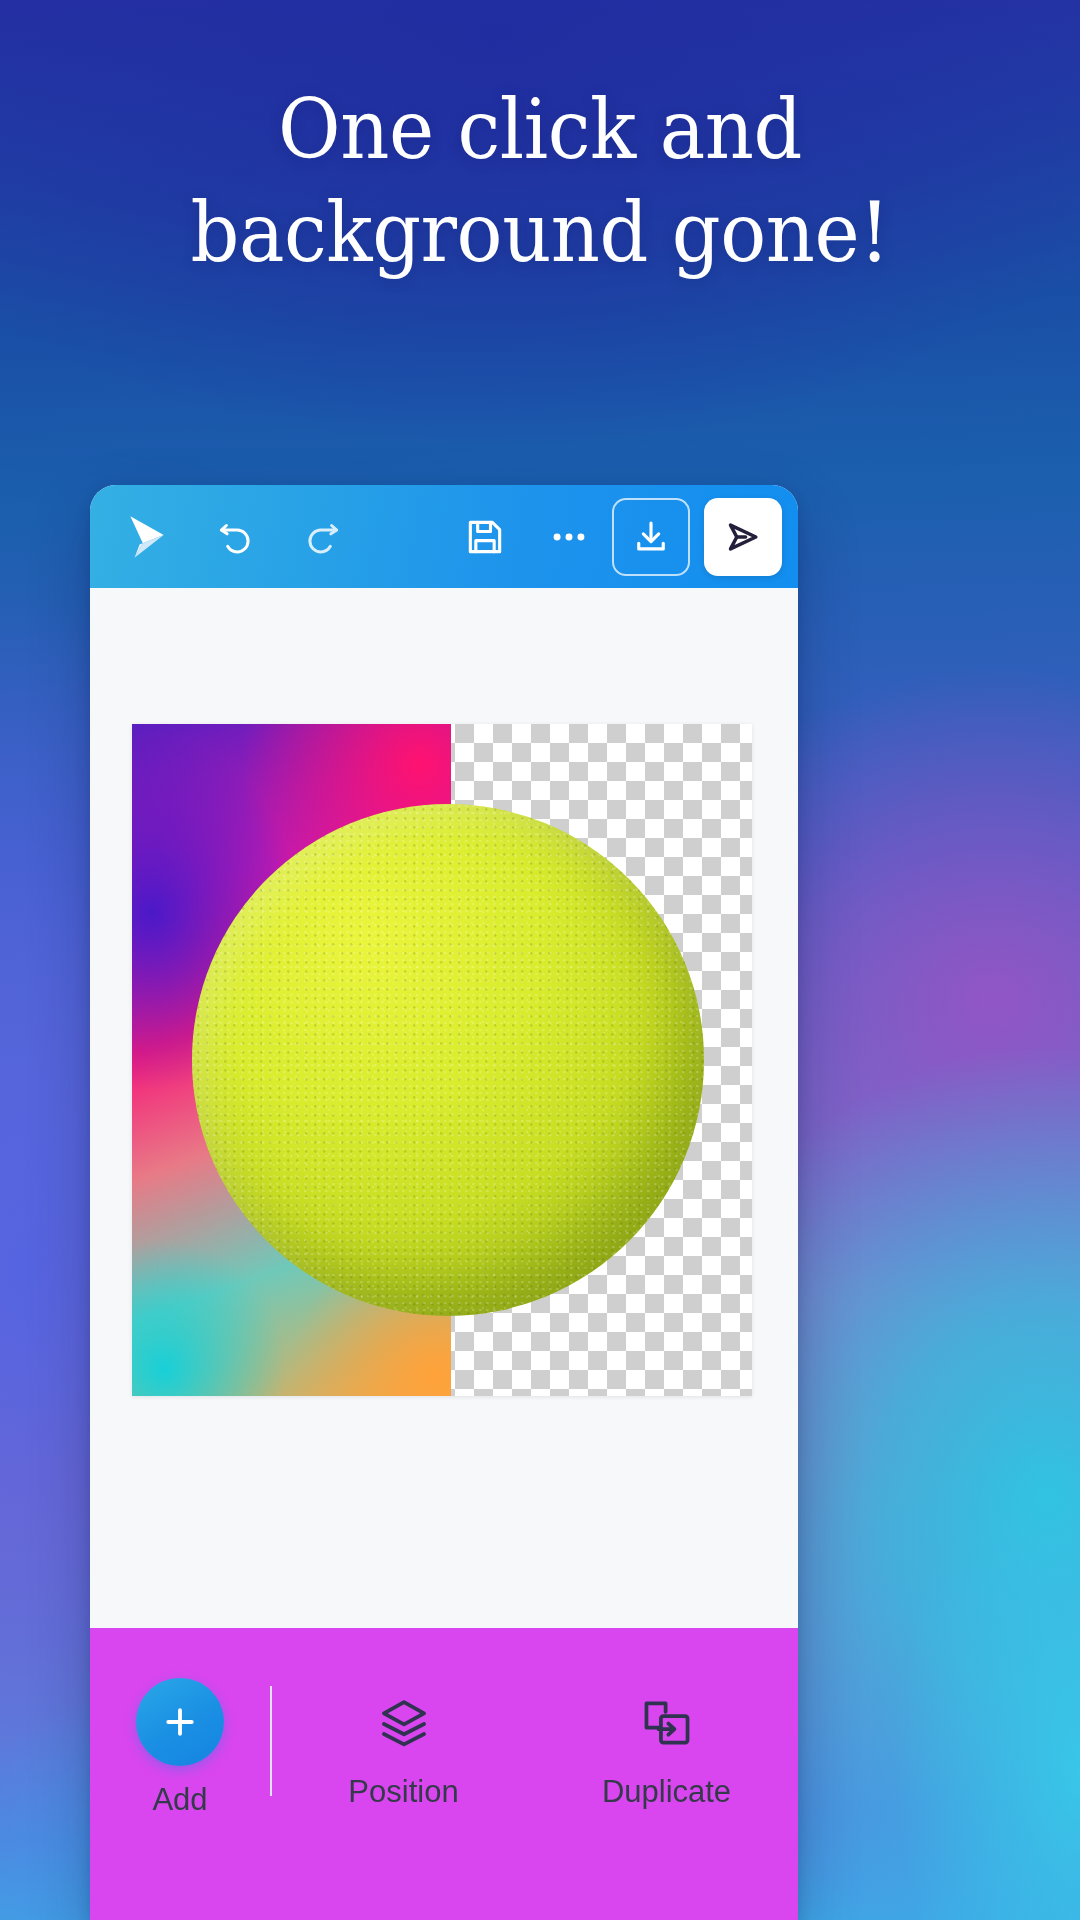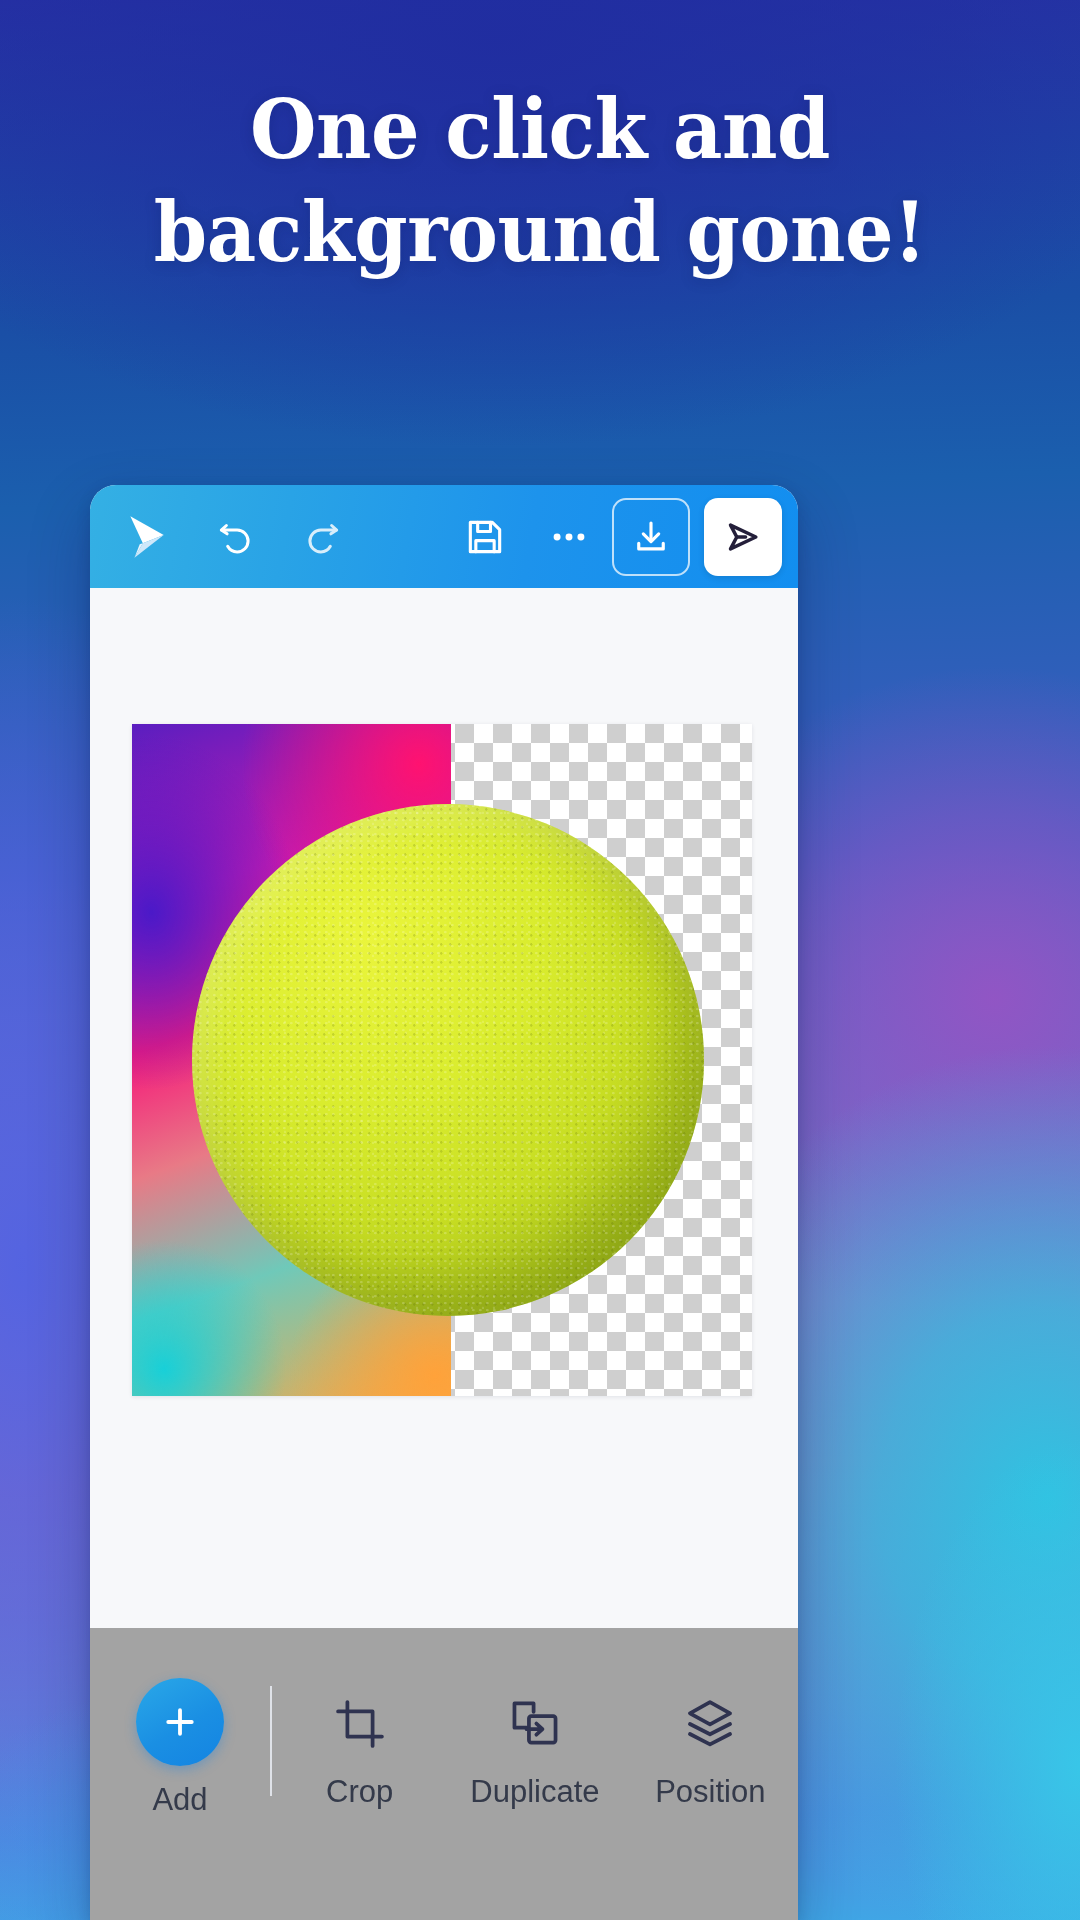--- a/index.html
+++ b/index.html
@@ -44,21 +44,21 @@
   .bg-blob6{ 
     background:radial-gradient(ellipse 22% 22% at 100% 92%, rgba(56,198,232,1) 0%, rgba(56,198,232,.4) 45%, rgba(56,198,232,0) 78%);
   }
 
   
   #headline{
     position:absolute; left:0; right:0; top:88px;
     text-align:center;
     color:#fff;
     font-family:"DejaVu Serif", serif;
-    font-weight:700;
+    font-weight:400;
     font-size:83px;
     line-height:1.0;
     letter-spacing:-0.5px;
     text-shadow:0 2px 14px rgba(10,24,80,.22);
   }
   #headline .hl-line{ display:block; transform:scaleX(.92); }
   #headline .hl-line + .hl-line{ margin-top:20px; }
 
   
   #phone{
@@ -172,21 +172,21 @@
   #ballclip{
     position:absolute; left:60px; top:80px;
     width:512px; height:512px; border-radius:50%;
     overflow:hidden; pointer-events:none;
   }
 
   
   #tabbar{
     position:absolute; left:0; right:0; bottom:0;
     height:292px;
-    background:#a3a3a3;
+    background:#d946ef;
     display:flex; align-items:stretch;
   }
   #add-wrap{
     width:180px; flex:0 0 auto;
     display:flex; flex-direction:column;
     align-items:center; justify-content:flex-start;
     padding-top:50px;
     position:relative;
   }
   #add-circle{
@@ -315,48 +315,39 @@
           <path d="M12 5.6 v12.8 M5.6 12 h12.8"></path>
         </svg>
       </div>
       <div id="add-label">Add</div>
     </div>
 
     <div id="divider"></div>
 
     <div id="tabs">
 
+
+
       <div class="tab">
         <div class="t-icon">
           <svg width="56" height="56" viewBox="0 0 24 24" fill="none" stroke="#2f3350" stroke-width="1.6" stroke-linecap="round" stroke-linejoin="round" aria-hidden="true">
-            <path d="M6.6 2.6 v14.8 h14.8"></path>
-            <path d="M2.6 6.6 h14.8 v14.8"></path>
+            <path d="M12 2.6 L20.6 7.4 L12 12.2 L3.4 7.4 Z"></path>
+            <path d="M3.4 12 L12 16.4 L20.6 12"></path>
+            <path d="M3.4 16.3 L12 20.7 L20.6 16.3"></path>
           </svg>
         </div>
-        <div class="t-label">Crop</div>
+        <div class="t-label">Position</div>
       </div>
-
 
       <div class="tab">
         <div class="t-icon">
           <svg width="56" height="56" viewBox="0 0 24 24" fill="none" stroke="#2f3350" stroke-width="1.6" stroke-linecap="round" stroke-linejoin="round" aria-hidden="true">
             <path d="M3.2 3.2 h8.2 v3.6 M3.2 3.2 v10.4 h5.2"></path>
             <rect x="9.4" y="8.6" width="11.4" height="11.4" rx="1"></rect>
             <path d="M8.4 14.2 h6.6 M12.6 11.8 l2.6 2.4 l-2.6 2.4"></path>
           </svg>
         </div>
         <div class="t-label">Duplicate</div>
       </div>
 
-      <div class="tab">
-        <div class="t-icon">
-          <svg width="56" height="56" viewBox="0 0 24 24" fill="none" stroke="#2f3350" stroke-width="1.6" stroke-linecap="round" stroke-linejoin="round" aria-hidden="true">
-            <path d="M12 2.6 L20.6 7.4 L12 12.2 L3.4 7.4 Z"></path>
-            <path d="M3.4 12 L12 16.4 L20.6 12"></path>
-            <path d="M3.4 16.3 L12 20.7 L20.6 16.3"></path>
-          </svg>
-        </div>
-        <div class="t-label">Position</div>
-      </div>
-
     </div>
   </div>
 </div>
 
 </body></html>

